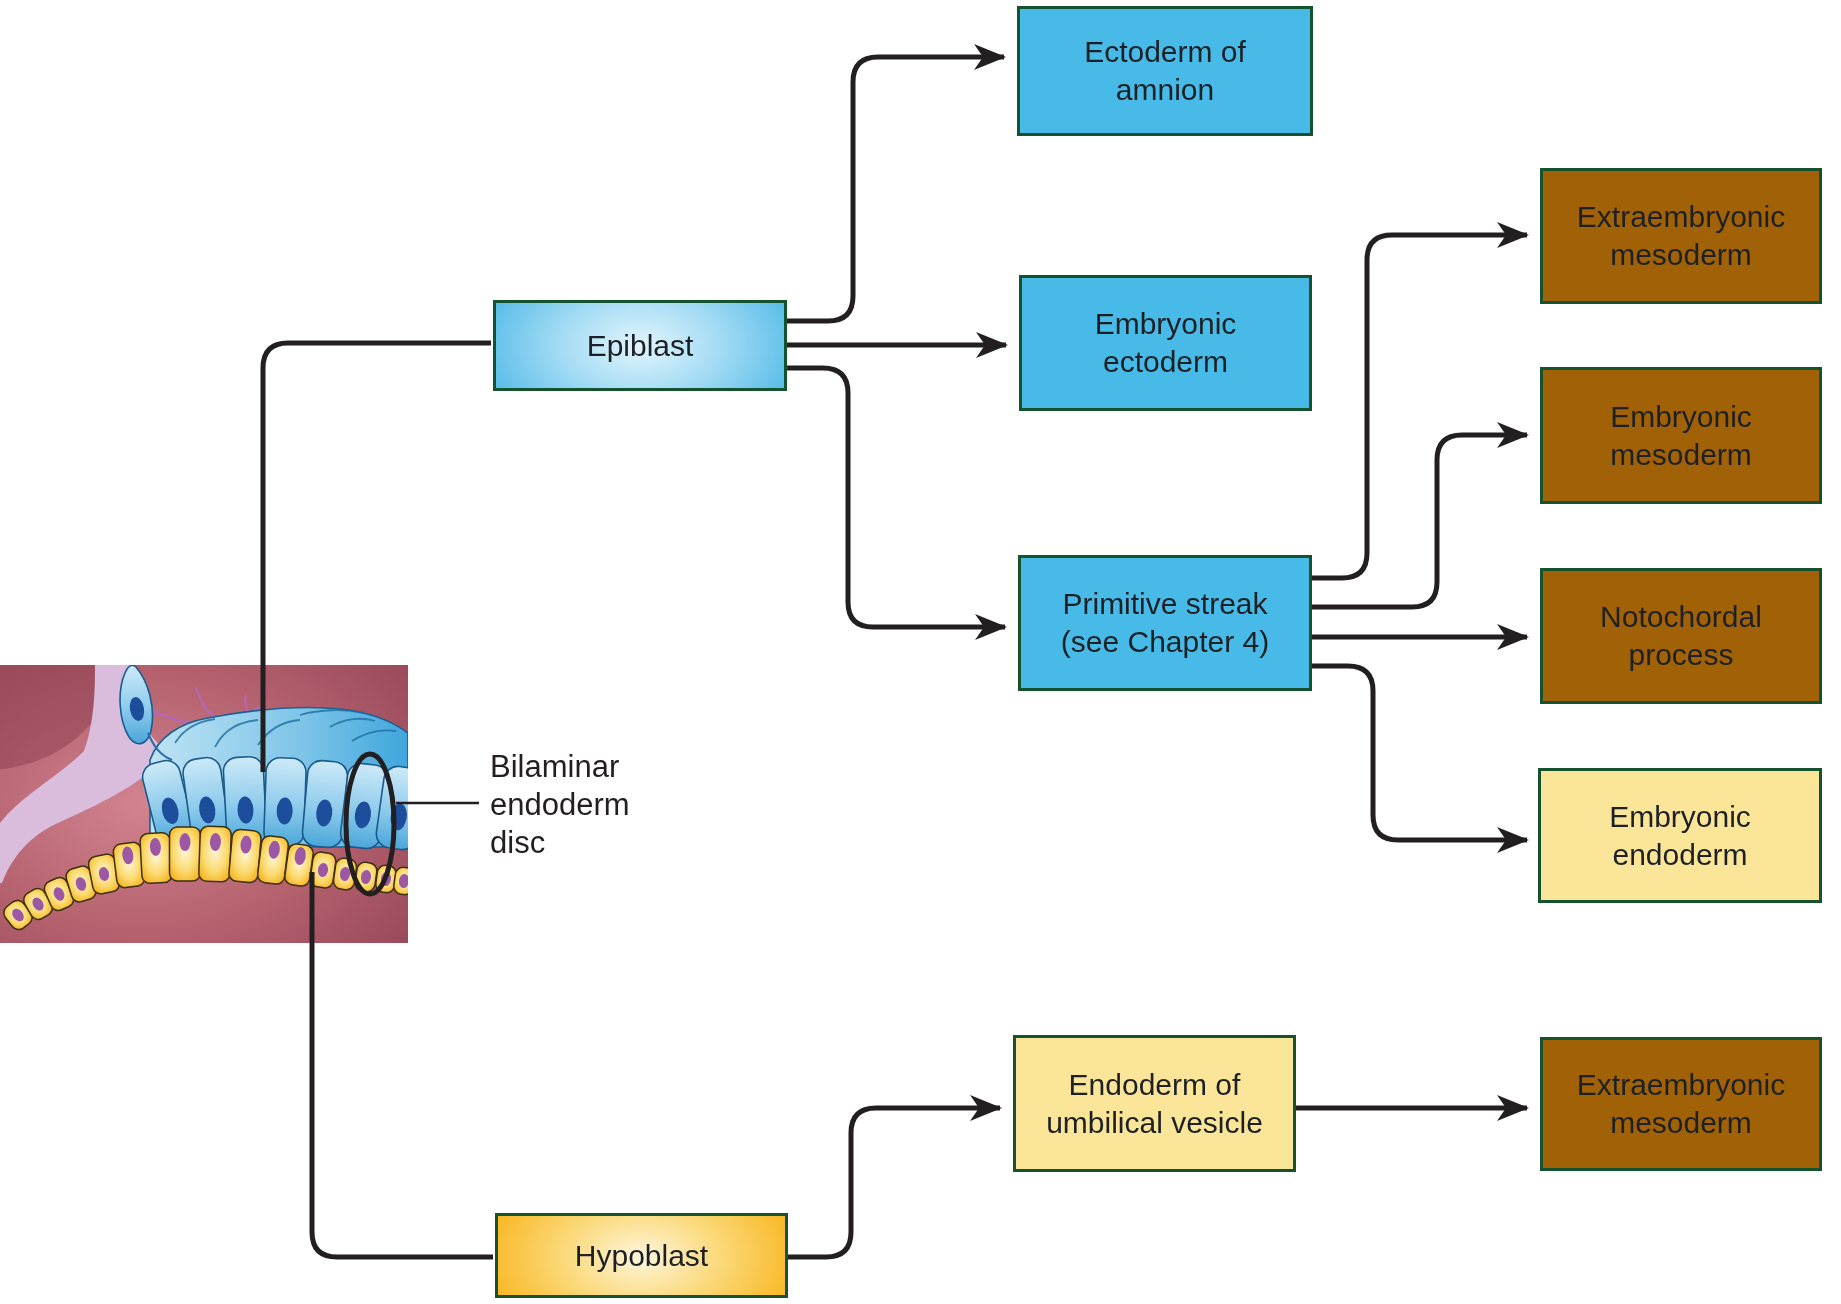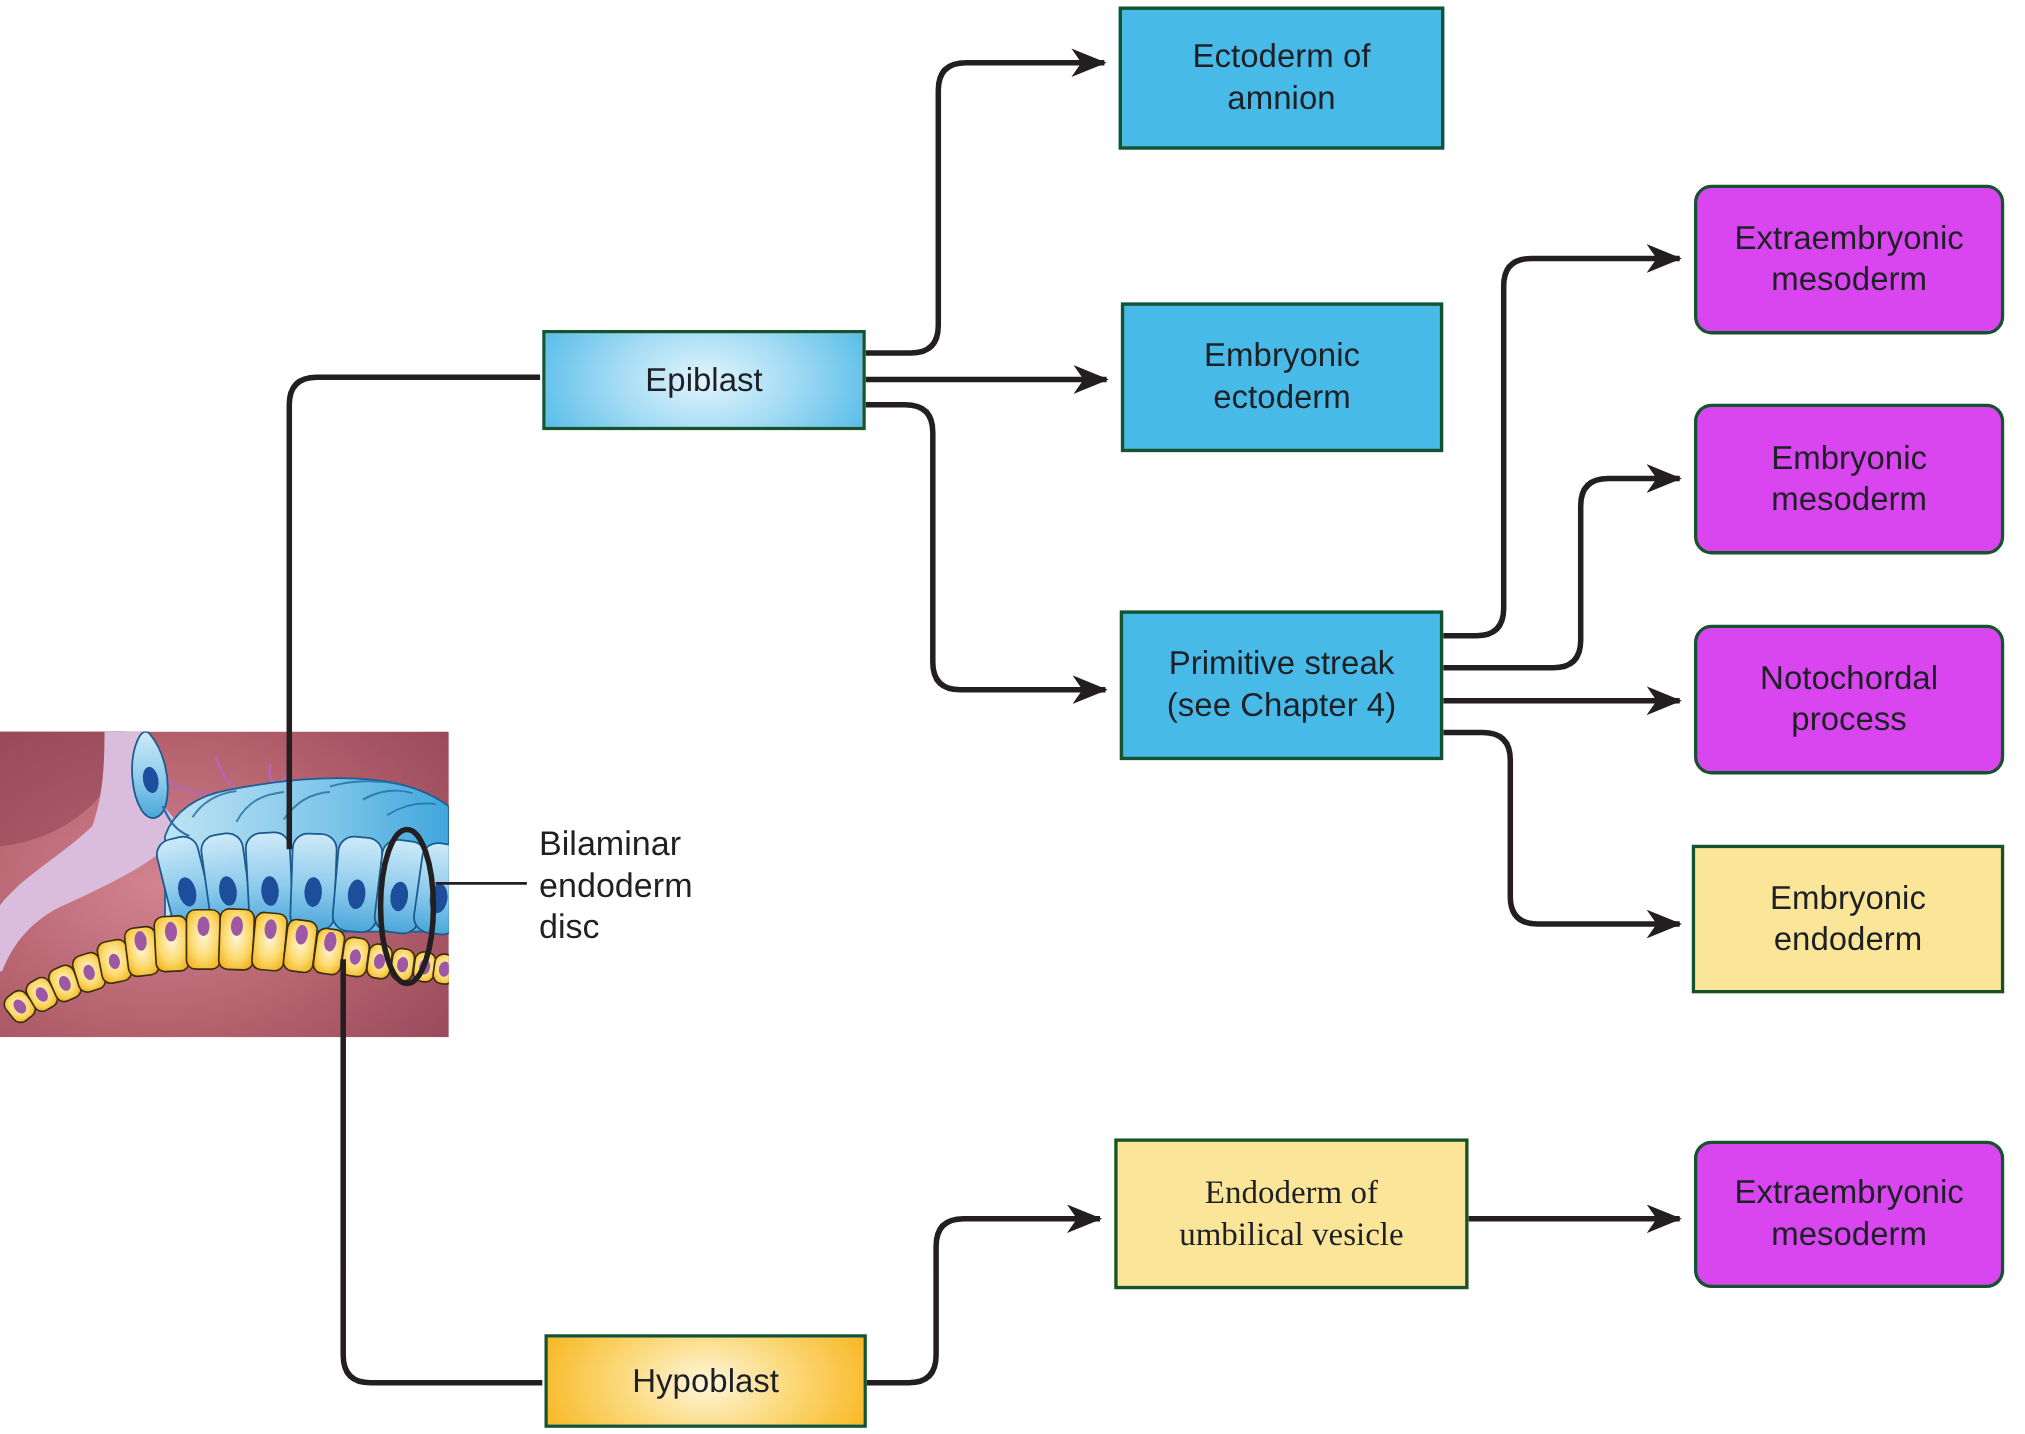--- a/index.html
+++ b/index.html
@@ -6,21 +6,21 @@
   .canvas{
     position:relative;width:1841px;height:1304px;background:#ffffff;overflow:hidden;
     font-family:"Liberation Sans", sans-serif;color:#1d2025;
   }
   .node{
     position:absolute;box-sizing:border-box;border:3px solid #14532d;
     display:flex;align-items:center;justify-content:center;text-align:center;
     font-size:30px;line-height:38px;white-space:pre-line;color:#1d2025;
   }
   .fill-blue{background:#47bae7;}
-  .fill-pink{background:#d946ef;border-radius:16px;}
+  .fill-pink{background:#a16207;}
   .fill-yellow{background:#fbe598;}
   .fill-blue-gradient{background:radial-gradient(ellipse 62% 130% at 50% 50%, #e2f5fd 0%, #a3dbf4 45%, #47b6e6 100%);}
   .fill-orange-gradient{background:radial-gradient(ellipse 58% 130% at 50% 52%, #fef6dc 0%, #fbd878 48%, #f8b41b 100%);}
   .annotation-label{
     position:absolute;font-size:31px;line-height:38px;white-space:pre-line;color:#231f20;
   }
   svg{position:absolute;left:0;top:0;}
   #illustration{left:0;top:665px;}
 </style>
 </head>
@@ -170,21 +170,21 @@
       <div class="node fill-blue" style="left: 1019px; top: 275px; width: 293px; height: 136px;">Embryonic
 ectoderm</div>
       <div class="node fill-pink" style="left: 1540px; top: 367px; width: 282px; height: 137px;">Embryonic
 mesoderm</div>
       <div class="node fill-blue" style="left: 1018px; top: 555px; width: 294px; height: 136px;">Primitive streak
 (see Chapter 4)</div>
       <div class="node fill-pink" style="left: 1540px; top: 568px; width: 282px; height: 136px;">Notochordal
 process</div>
       <div class="node fill-yellow" style="left: 1538px; top: 768px; width: 284px; height: 135px;">Embryonic
 endoderm</div>
-      <div class="node fill-yellow" style="left: 1013px; top: 1035px; width: 322px; height: 137px; font-family: Liberation Serif, serif;">Endoderm of
+      <div class="node fill-yellow" style="left: 1013px; top: 1035px; width: 283px; height: 137px;">Endoderm of
 umbilical vesicle</div>
       <div class="node fill-pink" style="left: 1540px; top: 1037px; width: 282px; height: 134px;">Extraembryonic
 mesoderm</div>
       <div class="node fill-orange-gradient" style="left: 495px; top: 1213px; width: 293px; height: 85px;">Hypoblast</div>
     </div>
 
   <div class="annotation-label" style="left:490px;top:748px;">Bilaminar
 endoderm
 disc</div>
 </div>

